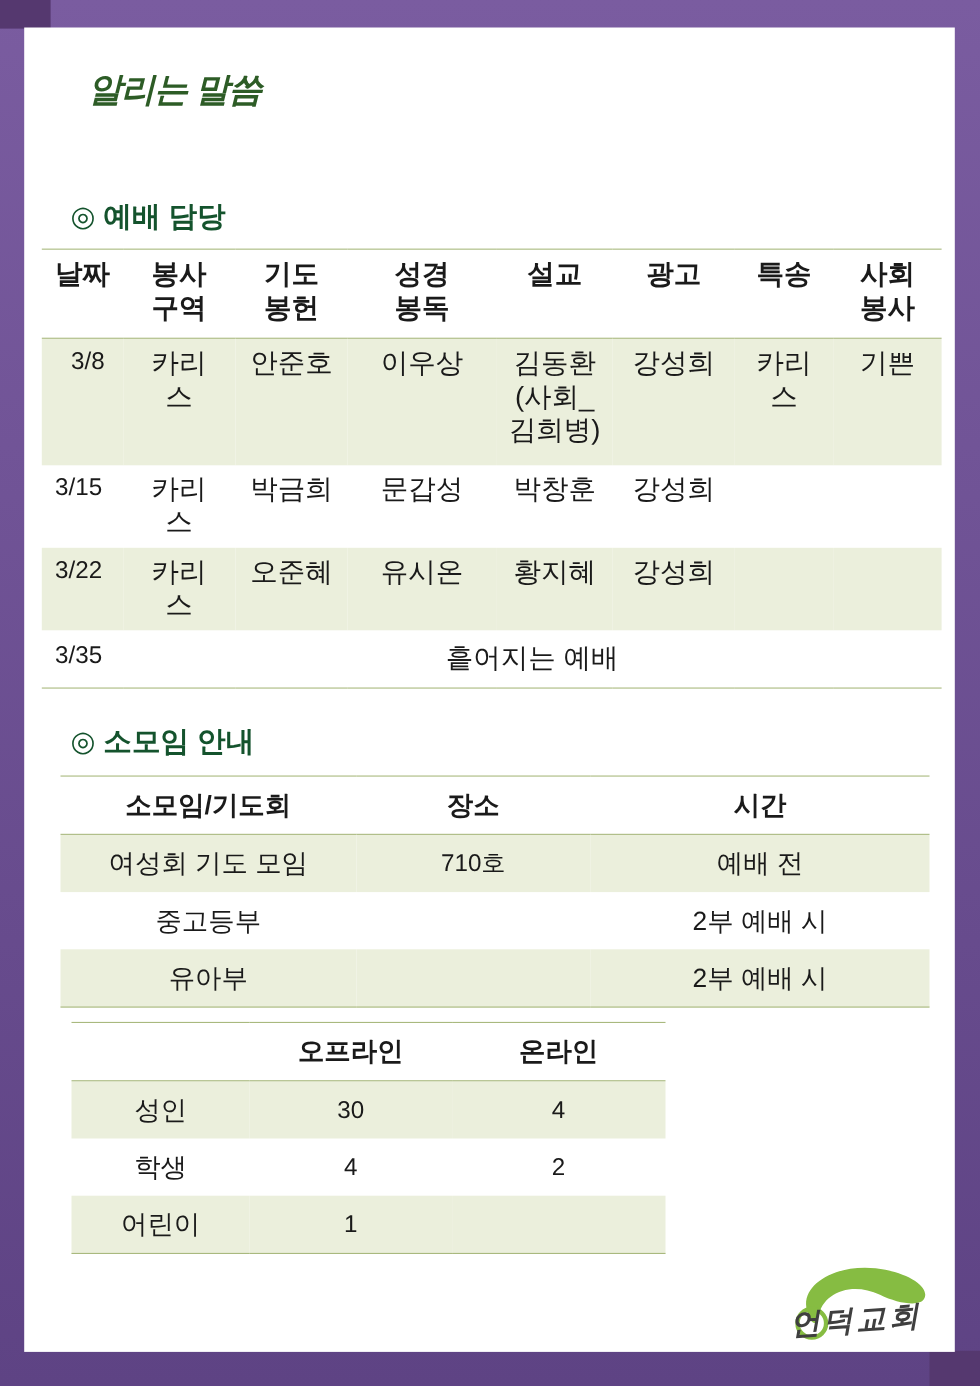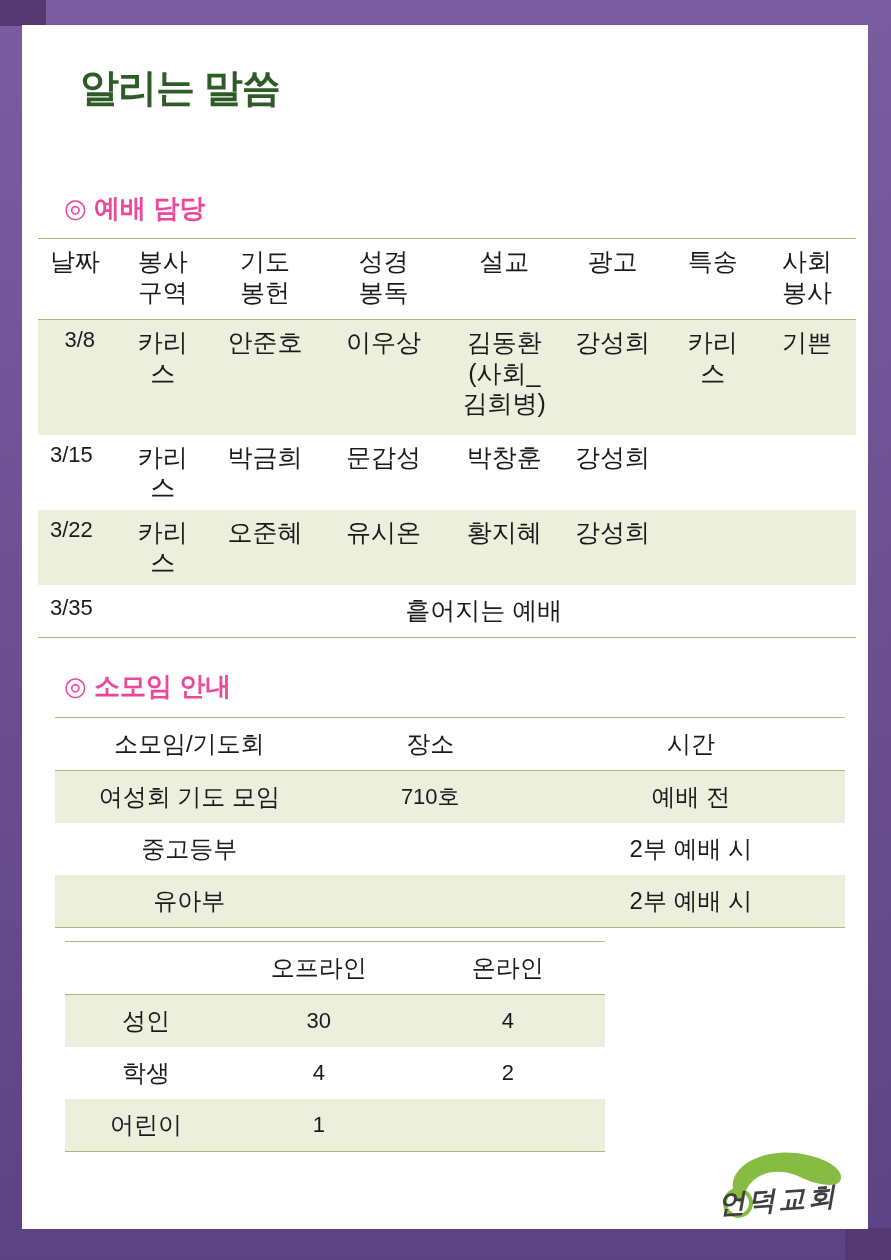--- a/index.html
+++ b/index.html
@@ -23,36 +23,37 @@
   }
   .corner{position:absolute;background:var(--corner-purple);}
   .corner.tl{left:0;top:0;width:46px;height:26px;}
   .corner.br{right:0;bottom:0;width:46px;height:32px;}
   .page{
     position:absolute;left:22px;top:25px;right:23px;bottom:31px;
     background:#ffffff;
   }
   .slide-title{
     margin:36px 0 4px 58px;
-    font-size:39px;font-weight:bold;letter-spacing:-1px;
+    font-size:31px;font-weight:bold;letter-spacing:-1px;
     color:var(--title-green);
+    font-style:italic;
   }
   .section-heading{
-    font-size:26px;font-weight:bold;color:#ec4899;
+    font-size:26px;font-weight:bold;color:#14532d;
     margin-left:42px;
   }
   .heading-1{margin-top:76px;}
   .heading-2{margin-top:31px;}
   .heading-3{margin-top:30px;}
 
   table{border-collapse:collapse;table-layout:fixed;
     border-top:1px solid var(--line-olive);
     border-bottom:1px solid var(--line-olive);
   }
-  thead th{border-bottom:1px solid var(--line-olive);font-weight:normal;}
+  thead th{border-bottom:1px solid var(--line-olive);font-weight:bold;}
   th,td{white-space:pre-line;text-align:center;}
   tbody tr:nth-child(odd){background:var(--band-green);}
 
   
   .tbl-worship{width:818px;margin:12px 0 0 16px;font-size:25px;line-height:1.22;}
   .tbl-worship th,.tbl-worship td{vertical-align:top;padding:7px 2px;}
   .tbl-worship th:first-child,.tbl-worship td:first-child{text-align:left;padding-left:12px;}
   .tbl-worship thead th{padding-bottom:12px;}
   .tbl-worship tbody tr:nth-child(1) td{padding-bottom:16px;text-align:center;}
   .tbl-worship tbody tr:nth-child(4) td{padding:10px 2px 12px 2px;}

